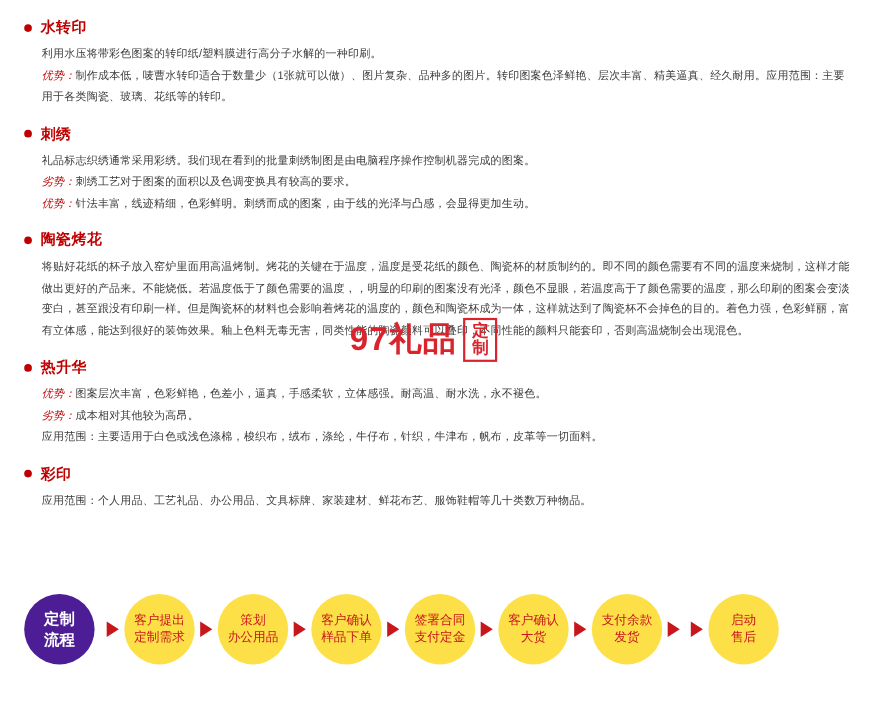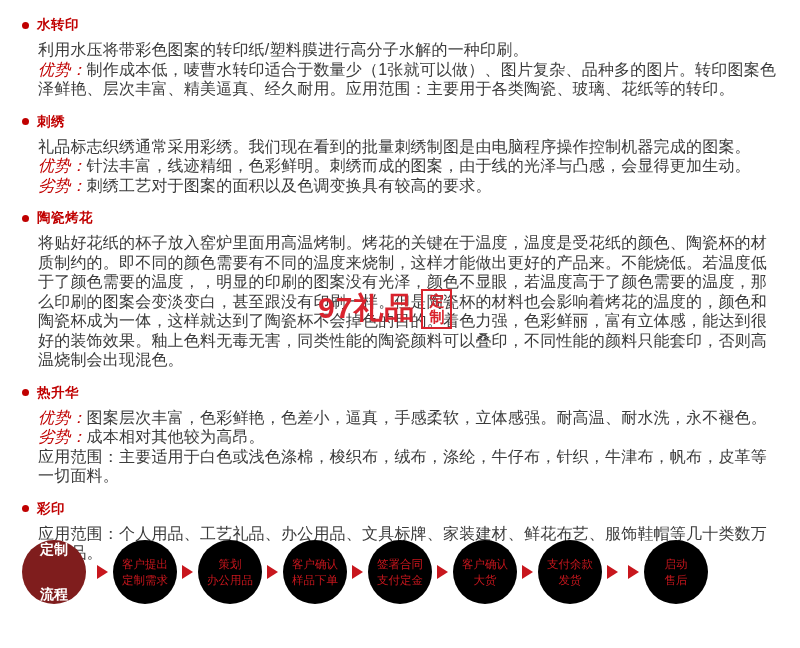--- a/index.html
+++ b/index.html
@@ -41,21 +41,21 @@
   .sec-title {
     color: #c00000;
     font-size: 13.5px;
     font-weight: bold;
     letter-spacing: 0.5px;
   }
   .sec-body {
     padding-left: 16px;
   }
   .line {
-    font-size: 16px;
+    font-size: 10px;
     line-height: 19.5px;
     color: #3b3b3b;
     letter-spacing: 0.2px;
   }
   .lbl {
     color: #c00000;
     font-style: italic;
   }
   
   .watermark {
@@ -91,37 +91,37 @@
     left: 22px;
     top: 540px;
     width: 760px;
     display: flex;
     align-items: center;
   }
   .flow-badge {
     width: 64px;
     height: 64px;
     border-radius: 50%;
-    background: #7f1d1d;
+    background: #4c1d95;
     color: #fff;
     font-size: 14px;
     font-weight: bold;
     display: flex;
     flex-direction: column;
     align-items: center;
-    justify-content: space-between;
+    justify-content: center;
     line-height: 19px;
     flex: none;
     margin-right: 6px;
   }
   .flow-node {
     width: 64px;
     height: 64px;
     border-radius: 50%;
-    background: #000000;
+    background: #fde047;
     color: #c8161d;
     font-size: 11.5px;
     display: flex;
     flex-direction: column;
     align-items: center;
     justify-content: center;
     line-height: 16px;
     flex: none;
     text-align: center;
   }
@@ -151,22 +151,22 @@
     </div>
   </div>
 
   <div class="section">
     <div class="sec-head">
       <span class="bullet"></span>
       <span class="sec-title">刺绣</span>
     </div>
     <div class="sec-body">
       <div class="line"><span>礼品标志织绣通常采用彩绣。我们现在看到的批量刺绣制图是由电脑程序操作控制机器完成的图案。</span></div>
+      <div class="line"><span class="lbl">劣势：</span><span>刺绣工艺对于图案的面积以及色调变换具有较高的要求。</span></div>
       <div class="line"><span class="lbl">优势：</span><span>针法丰富，线迹精细，色彩鲜明。刺绣而成的图案，由于线的光泽与凸感，会显得更加生动。</span></div>
-      <div class="line"><span class="lbl">劣势：</span><span>刺绣工艺对于图案的面积以及色调变换具有较高的要求。</span></div>
     </div>
   </div>
 
   <div class="section">
     <div class="sec-head">
       <span class="bullet"></span>
       <span class="sec-title">陶瓷烤花</span>
     </div>
     <div class="sec-body">
       <div class="line"><span>将贴好花纸的杯子放入窑炉里面用高温烤制。烤花的关键在于温度，温度是受花纸的颜色、陶瓷杯的材质制约的。即不同的颜色需要有不同的温度来烧制，这样才能做出更好的产品来。不能烧低。若温度低于了颜色需要的温度，，明显的印刷的图案没有光泽，颜色不显眼，若温度高于了颜色需要的温度，那么印刷的图案会变淡变白，甚至跟没有印刷一样。但是陶瓷杯的材料也会影响着烤花的温度的，颜色和陶瓷杯成为一体，这样就达到了陶瓷杯不会掉色的目的。着色力强，色彩鲜丽，富有立体感，能达到很好的装饰效果。釉上色料无毒无害，同类性能的陶瓷颜料可以叠印，不同性能的颜料只能套印，否则高温烧制会出现混色。</span></div>

